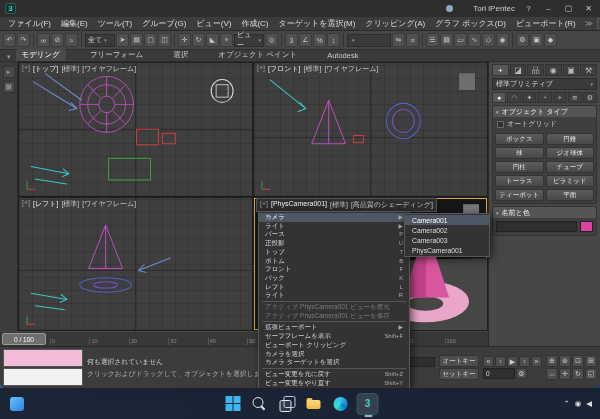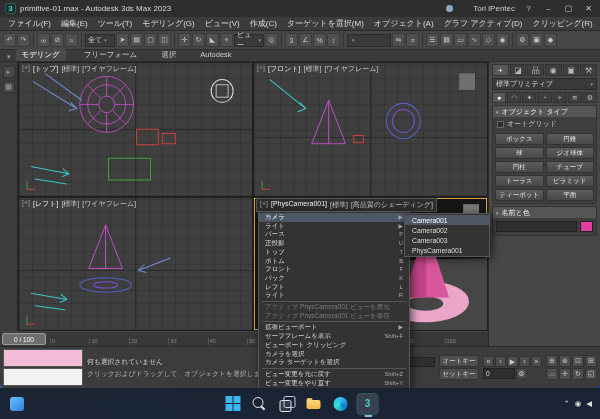--- a/index.html
+++ b/index.html
@@ -23,21 +23,21 @@
   .workspace{margin-left:auto;display:flex;gap:3px;align-items:center;color:#bbb;font-size:7px;background:#444;border:1px solid #555;height:11px;padding:0 3px;white-space:nowrap;}
   .caret{font-size:5px;color:#999;}
   
   .toolbar{height:19px;background:#464646;border-bottom:1px solid #2e2e2e;display:flex;align-items:center;gap:1px;padding:0 3px;flex:0 0 auto;overflow:hidden;}
   .tb-icon{width:13px;height:14px;flex:0 0 auto;background:#505050;border:1px solid #3a3a3a;border-radius:2px;color:#c8c8c8;font-size:7px;display:flex;align-items:center;justify-content:center;}
   .tb-select{height:13px;flex:0 0 auto;background:#3a3a3a;border:1px solid #2c2c2c;color:#ccc;font-size:7px;display:flex;align-items:center;gap:2px;padding:0 2px;}
   .tb-sep{width:1px;height:14px;background:#333;margin:0 2px;flex:0 0 auto;}
   
   .ribbon-tabs{height:12px;background:#3a3a3a;border-bottom:1px solid #2e2e2e;display:flex;align-items:flex-end;padding:0 4px;gap:2px;flex:0 0 auto;}
   .rb-pre{color:#999;font-size:7px;padding:0 3px;}
-  .rb-items{display:flex;gap:12px;}
+  .rb-items{display:flex;gap:18px;align-items:flex-end;}
   .ribbon-tab{color:#ccc;font-size:7.5px;padding:1px 6px;white-space:nowrap;}
   .ribbon-tab.active{background:#4a4a4a;color:#fff;border-radius:2px 2px 0 0;}
   .ribbon-sub{height:11px;background:#424242;border-bottom:1px solid #2a2a2a;color:#ccc;font-size:7.5px;display:flex;align-items:center;gap:4px;padding:0 8px;flex:0 0 auto;}
   
   .main{flex:1;display:flex;min-height:0;background:#2a2a2a;}
   .left-col{flex:1;display:flex;flex-direction:column;min-width:0;}
   .vp-row{flex:1;display:flex;min-height:0;}
   .side-strip{width:18px;background:#3c3c3c;border-right:1px solid #2a2a2a;display:flex;flex-direction:column;align-items:center;gap:3px;padding-top:4px;}
   .strip-icon{width:12px;height:12px;background:#4a4a4a;border:1px solid #333;color:#999;font-size:7px;display:flex;align-items:center;justify-content:center;}
   .viewports{flex:1;display:grid;grid-template-columns:1fr 1fr;grid-template-rows:1fr 1fr;gap:2px;background:#1f1f1f;padding:1px;min-width:0;}
@@ -129,45 +129,44 @@
   .ic-max3ds{background:#17322f;border:1px solid #2e5d58;color:#43d8c5;font-size:10px;font-weight:bold;}
 </style>
 </head>
 <body>
 
 <div class="desktop">
   <div class="window">
 
     <div class="titlebar">
       <span class="app-icon">3</span>
-      <span class="title">primitive-01.max - Autodesk 3ds Max 2023</span>
       <div class="title-right">
         <span class="user-chip">
             <i class="user-ic"></i>
             <span>Tori iPentec</span>
           </span>
         <span class="win-btn">?</span>
         <span class="win-btn">–</span>
         <span class="win-btn">▢</span>
         <span class="win-btn">✕</span>
       </div>
     </div>
 
     <div class="menubar">
       <div class="mb-items" id="menubarItems">
           <span class="menu-item">ファイル(F)</span>
           <span class="menu-item">編集(E)</span>
           <span class="menu-item">ツール(T)</span>
-          <span class="menu-item">モデリング(G)</span>
+          <span class="menu-item">グループ(G)</span>
           <span class="menu-item">ビュー(V)</span>
           <span class="menu-item">作成(C)</span>
           <span class="menu-item">ターゲットを選択(M)</span>
-          <span class="menu-item">オブジェクト(A)</span>
-          <span class="menu-item">グラフ アクティブ(D)</span>
-          <span class="menu-item">クリッピング(R)</span>
+          <span class="menu-item">クリッピング(A)</span>
+          <span class="menu-item">グラフ ボックス(D)</span>
+          <span class="menu-item">ビューポート(R)</span>
         </div>
       <span class="mb-overflow">≫</span>
       <span class="workspace"></span>
     </div>
 
     <div class="toolbar" id="toolbarItems">
         <span class="tb-icon">↶</span>
         <span class="tb-icon">↷</span>
         <span class="tb-sep"></span>
         <span class="tb-icon">∞</span>
@@ -216,20 +215,21 @@
         <span class="tb-icon">▣</span>
         <span class="tb-icon">◆</span>
       </div>
 
     <div class="ribbon-tabs">
       <span class="rb-pre">▾</span>
       <div class="rb-items" id="ribbonTabs">
           <span class="ribbon-tab active">モデリング</span>
           <span class="ribbon-tab">フリーフォーム</span>
           <span class="ribbon-tab">選択</span>
+          <span class="ribbon-tab">オブジェクト ペイント</span>
           <span class="ribbon-tab">Autodesk</span>
         </div>
     </div>
 
     <div class="main">
       <div class="left-col">
         <div class="vp-row">
           <div class="side-strip" id="sideStrip">
               <span class="strip-icon">▸</span>
               <span class="strip-icon">▦</span>

